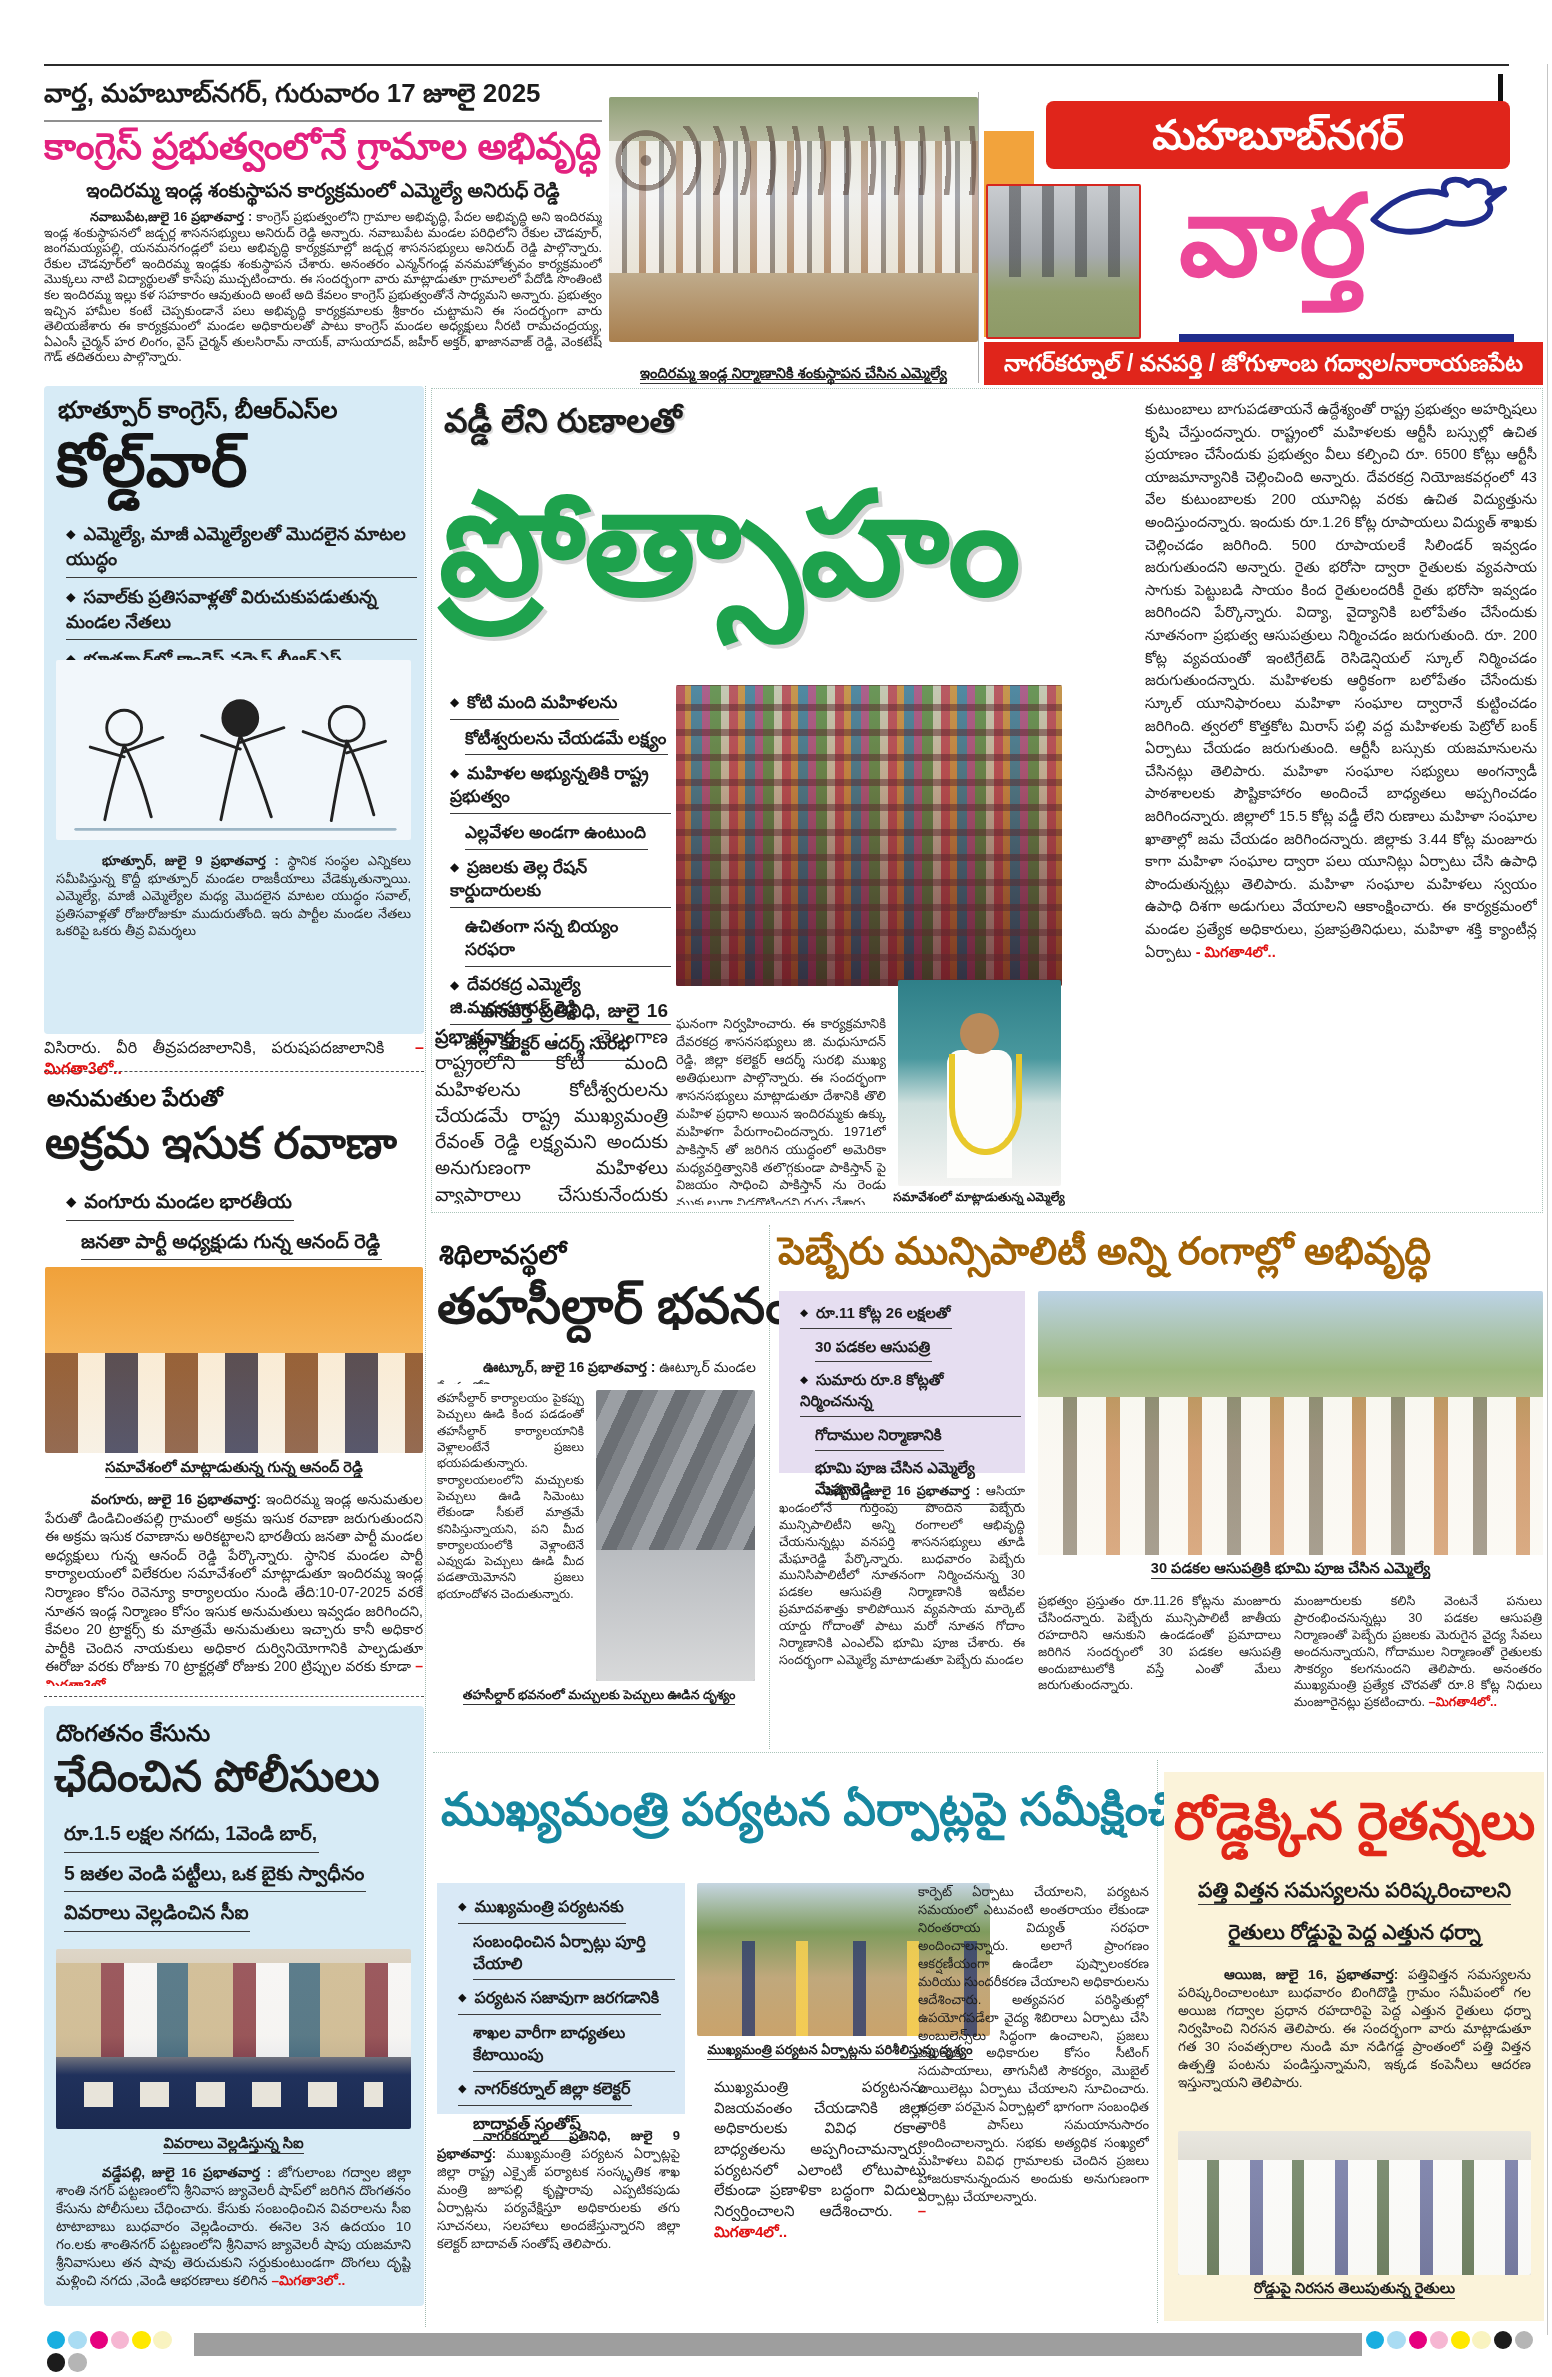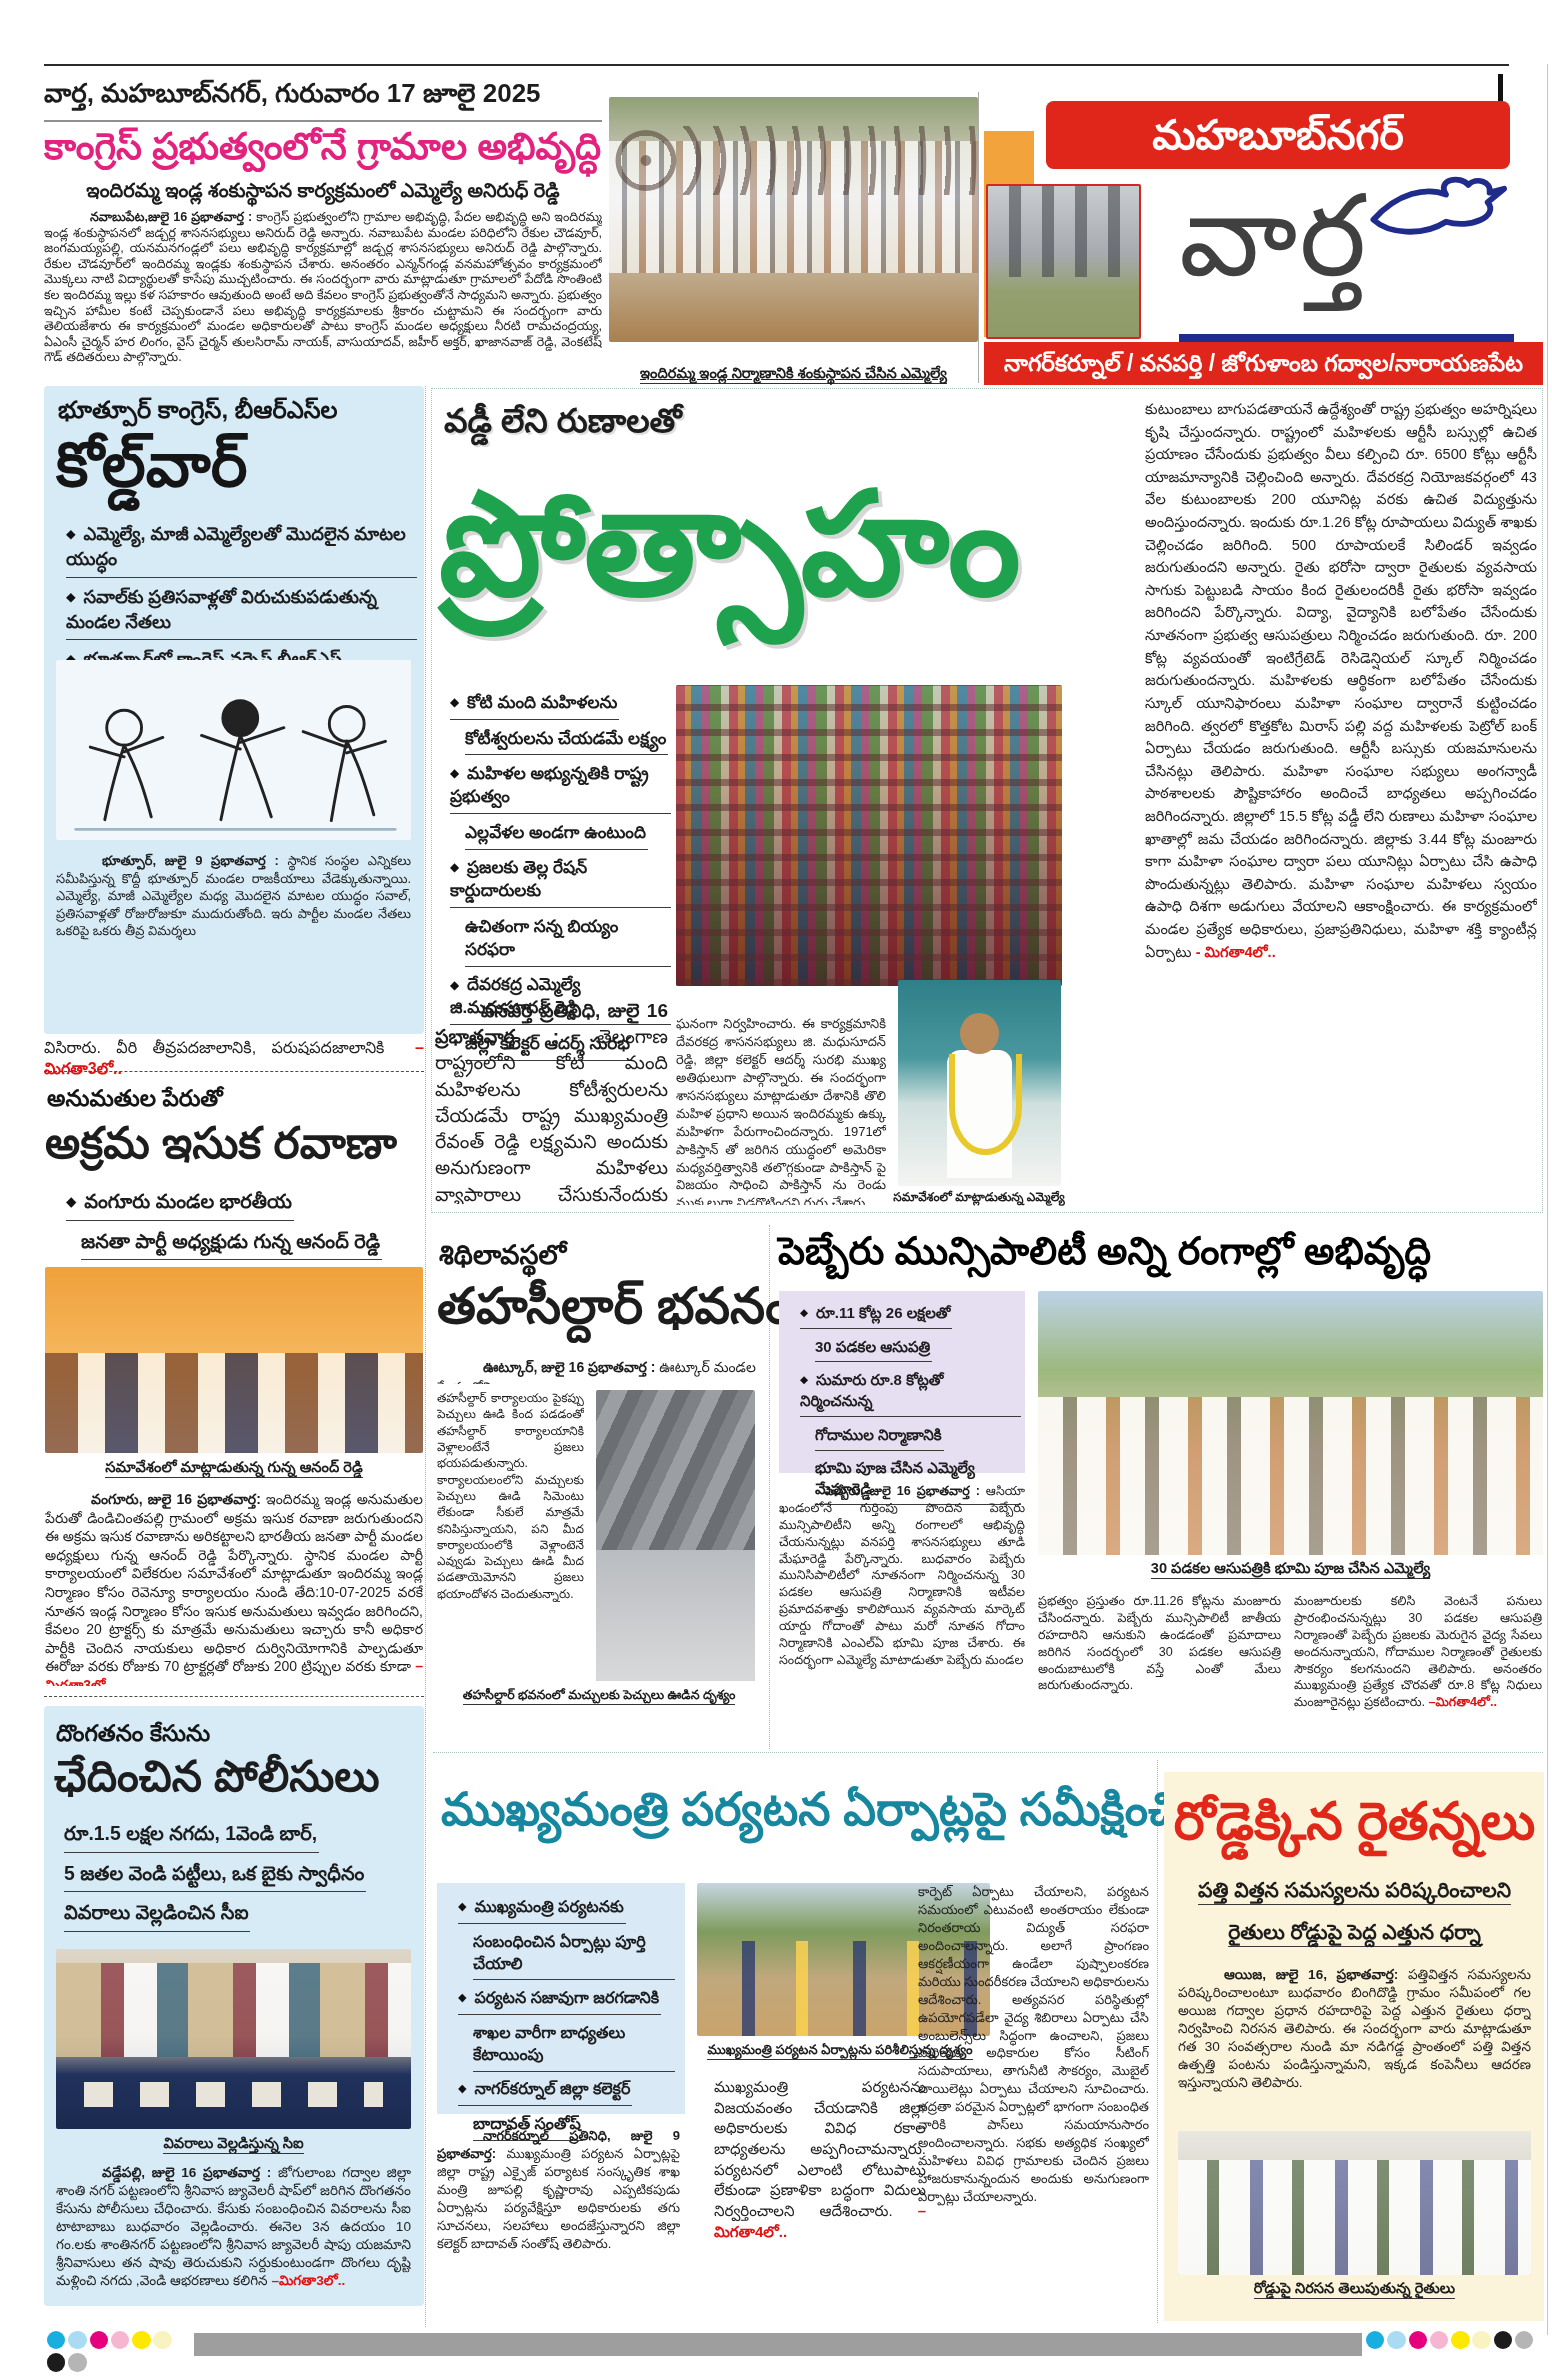--- a/index.html
+++ b/index.html
@@ -45,21 +45,21 @@
   .ph-site{background:linear-gradient(180deg,#c6d6e2 0%,#7f9b5d 32%,#c0a87c 62%,#caa36b 100%);}
   .ph-site .ov1{position:absolute;inset:38% 0 0 0;background:repeating-linear-gradient(90deg,transparent 0 45px,rgba(45,60,110,.8) 45px 58px,transparent 58px 99px,rgba(250,210,80,.85) 99px 111px);}
   .ph-police{background:linear-gradient(180deg,#ded6c8 0%,#cfc0a6 48%,#20315c 70%,#1b2a50 100%);}
   .ph-police .ov1{position:absolute;inset:8% 0 40% 0;background:repeating-linear-gradient(90deg,rgba(210,190,150,.9) 0 45px,rgba(140,60,70,.8) 45px 68px,rgba(250,250,250,.9) 68px 101px,rgba(70,110,130,.85) 101px 132px);}
   .ph-police .ov2{position:absolute;inset:74% 8% 12% 8%;background:repeating-linear-gradient(90deg,#e8e4da 0 29px,transparent 29px 56px);}
   .ph-farmers{background:linear-gradient(180deg,#e9e7e0 0%,#d9d6cb 40%,#b9b6a8 100%);}
   .ph-farmers .ov1{position:absolute;inset:20% 0 0 0;background:repeating-linear-gradient(90deg,rgba(252,252,250,.95) 0 29px,rgba(60,90,50,.6) 29px 41px,rgba(252,252,250,.95) 41px 72px,rgba(70,80,150,.6) 72px 85px);}
   
   .hl-pink{color:#e3227f;font-weight:bold;}
   .hl-green{color:#1ea24d;font-weight:bold;text-shadow:3.9px 3.9px 0 rgba(0,0,0,.16);letter-spacing:-1.9px;}
-  .hl-purple{color:#000000;font-weight:bold;}
+  .hl-purple{color:#a16207;font-weight:bold;}
   .hl-teal{color:#1787a0;font-weight:bold;}
   .hl-red{color:#e02718;font-weight:bold;}
   .kicker{font-weight:bold;color:#161616;}
   .blt{font-weight:bold;}
   .blt .line{display:table;border-bottom:1.9px solid #3a3a3a;padding:0 1.9px 2.9px 0;margin:0 0 8.7px 23px;}
   .blt .first{margin-left:8px;}
   .dateline{font-weight:bold;margin-left:46px;}
   .dot{width:18.4px;height:18.4px;border-radius:50%;display:inline-block;margin-right:2.9px;}
 </style>
 </head>
@@ -84,21 +84,21 @@
     </div>
   <div class="abs cap" style="left:609px;top:365px;width:369px;text-decoration:underline;"><span>ఇందిరమ్మ ఇండ్ల నిర్మాణానికి శంకుస్థాపన చేసిన ఎమ్మెల్యే</span></div>
 
   <div class="abs" style="left:978px;top:92px;width:1px;height:291px;background:#aaa;"></div>
   <div class="abs" style="left:984px;top:131px;width:50px;height:206px;background:#f2a33c;"></div>
   <div class="ph ph-dam" style="left:986px;top:184px;width:151px;height:151px;border:2.9px solid #d6261f;">
       <div class="ov1"></div>
     </div>
   <div class="abs center" style="left:1046px;top:101px;width:464px;height:68px;background:#e0251b;border-radius:7.8px;color:#fff;font-size:41px;font-weight:bold;line-height:68px;">మహబూబ్‌నగర్</div>
   <div class="abs" style="left:1179px;top:177px;width:364px;height:160px;">
-    <div style="font-size:113px;font-weight:normal;color:#404040;line-height:1.05;letter-spacing:1.9px;">వార్త</div>
+    <div style="font-size:113px;font-weight:bold;color:#ec4899;line-height:1.05;letter-spacing:1.9px;">వార్త</div>
     <div style="position:absolute;left:0;bottom:-5.8px;width:335px;height:8.7px;background:#202c8c;"></div>
     <div style="position:absolute;left:0;bottom:-15.5px;width:349px;height:4.9px;background:#d6261f;"></div>
   </div>
   <svg class="abs" style="left:1354px;top:173px;" width="155" height="78" viewBox="0 0 160 80">
     <path d="M20 48 C45 20 75 14 95 22 C85 6 110 2 118 12 C126 4 142 8 140 20 L155 16 L138 30 C150 44 120 58 95 50 C70 66 35 62 20 48 Z" fill="#fff" stroke="#202c8c" stroke-width="6" stroke-linejoin="round"></path>
   </svg>
   <div class="abs center" style="left:984px;top:342px;width:559px;height:43px;background:#e0251b;color:#fff;font-weight:bold;font-size:23px;line-height:43px;">నాగర్‌కర్నూల్ / వనపర్తి / జోగుళాంబ గద్వాల/నారాయణపేట</div>
 
   <div class="abs dotv" style="left:425px;top:386px;height:1941px;"></div>
   <div class="abs dotbox" style="left:431px;top:388px;width:1110px;height:823px;"></div>

